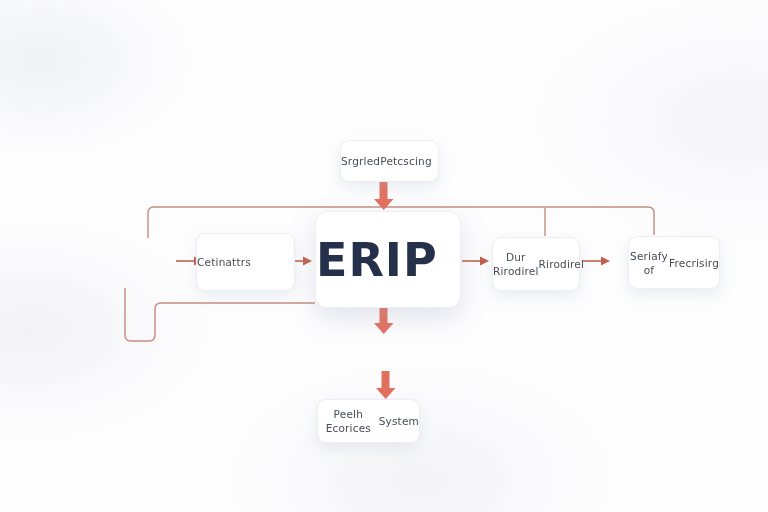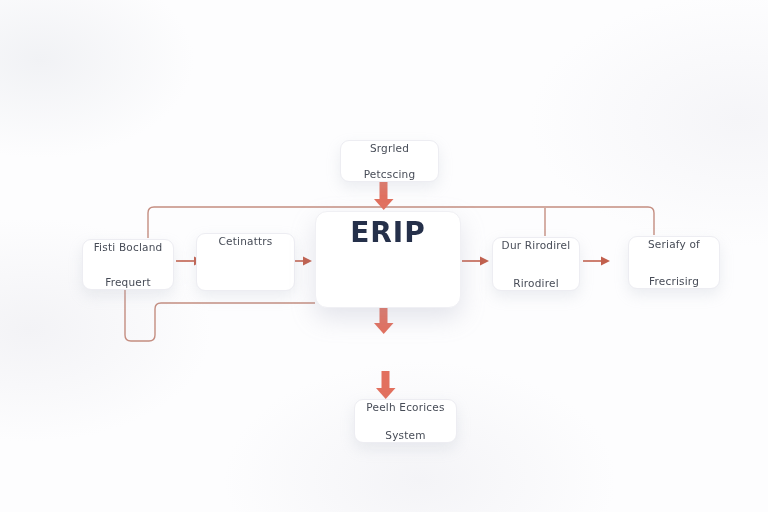--- a/index.html
+++ b/index.html
@@ -15,35 +15,35 @@
       radial-gradient(280px 170px at 420px 480px, #f4f4f7 0%, rgba(244,244,247,0) 70%),
       #fdfdfe;
   }
   .connectors{position:absolute;left:0;top:0;width:768px;height:512px;}
   .node{
     position:absolute;
     background:#ffffff;
     border:1px solid #ededf2;
     border-radius:9px;
     box-shadow:0 6px 14px rgba(175,180,195,0.22);
-    display:flex;flex-direction:column;align-items:center;justify-content:space-between;
+    display:flex;flex-direction:row;align-items:center;justify-content:flex-start;
     color:#474c57;
     font-size:10.5px;
     line-height:14px;
     letter-spacing:0.2px;
     text-align:center;
   }
   .node span{display:block;}
   .node-center{
     border-radius:12px;
     box-shadow:0 10px 24px rgba(160,165,185,0.28);
     border:1px solid #f0f0f4;
   }
   .node-center .big{
-    font-size:28px;
+    font-size:46px;
     font-weight:800;
     color:#25304a;
     letter-spacing:1px;
     line-height:42px;
   }
   .annotation{
     position:absolute;
     left:172px;top:318px;
     color:#b8604c;
     font-size:9.5px;
@@ -93,43 +93,39 @@
       <rect x="381.5" y="371" width="8" height="17"></rect>
       <polygon points="376,388 395.5,388 385.7,399"></polygon>
     </g>
   </svg>
 
   <div class="node" style="left:340px;top:140px;width:97px;height:40px;">
     <span>Srgrled</span>
     <span>Petcscing</span>
   </div>
 
-  <div class="node" style="left:82px;top:239px;width:90px;height:49px;">
-    <span>Fisti Bocland</span>
-    <span>Frequert</span>
-  </div>
 
   <div class="node" style="left:196px;top:233px;width:97px;height:56px;">
     <span>Cetinattrs</span>
   </div>
 
   <div class="node node-center" style="left:315px;top:211px;width:144px;height:95px;">
     <span class="big">ERIP</span>
   </div>
 
   <div class="node" style="left:492px;top:237px;width:86px;height:52px;">
     <span>Dur Rirodirel</span>
     <span>Rirodirel</span>
   </div>
 
   <div class="node" style="left:628px;top:236px;width:90px;height:51px;">
     <span>Seriafy of</span>
     <span>Frecrisirg</span>
   </div>
 
 
-  <div class="node" style="left:354px;top:399px;width:101px;height:42px;">
+  <div class="node" style="left:317px;top:399px;width:101px;height:42px;">
     <span>Peelh Ecorices</span>
     <span>System</span>
   </div>
 
 
 </div>
 
 </body></html>

